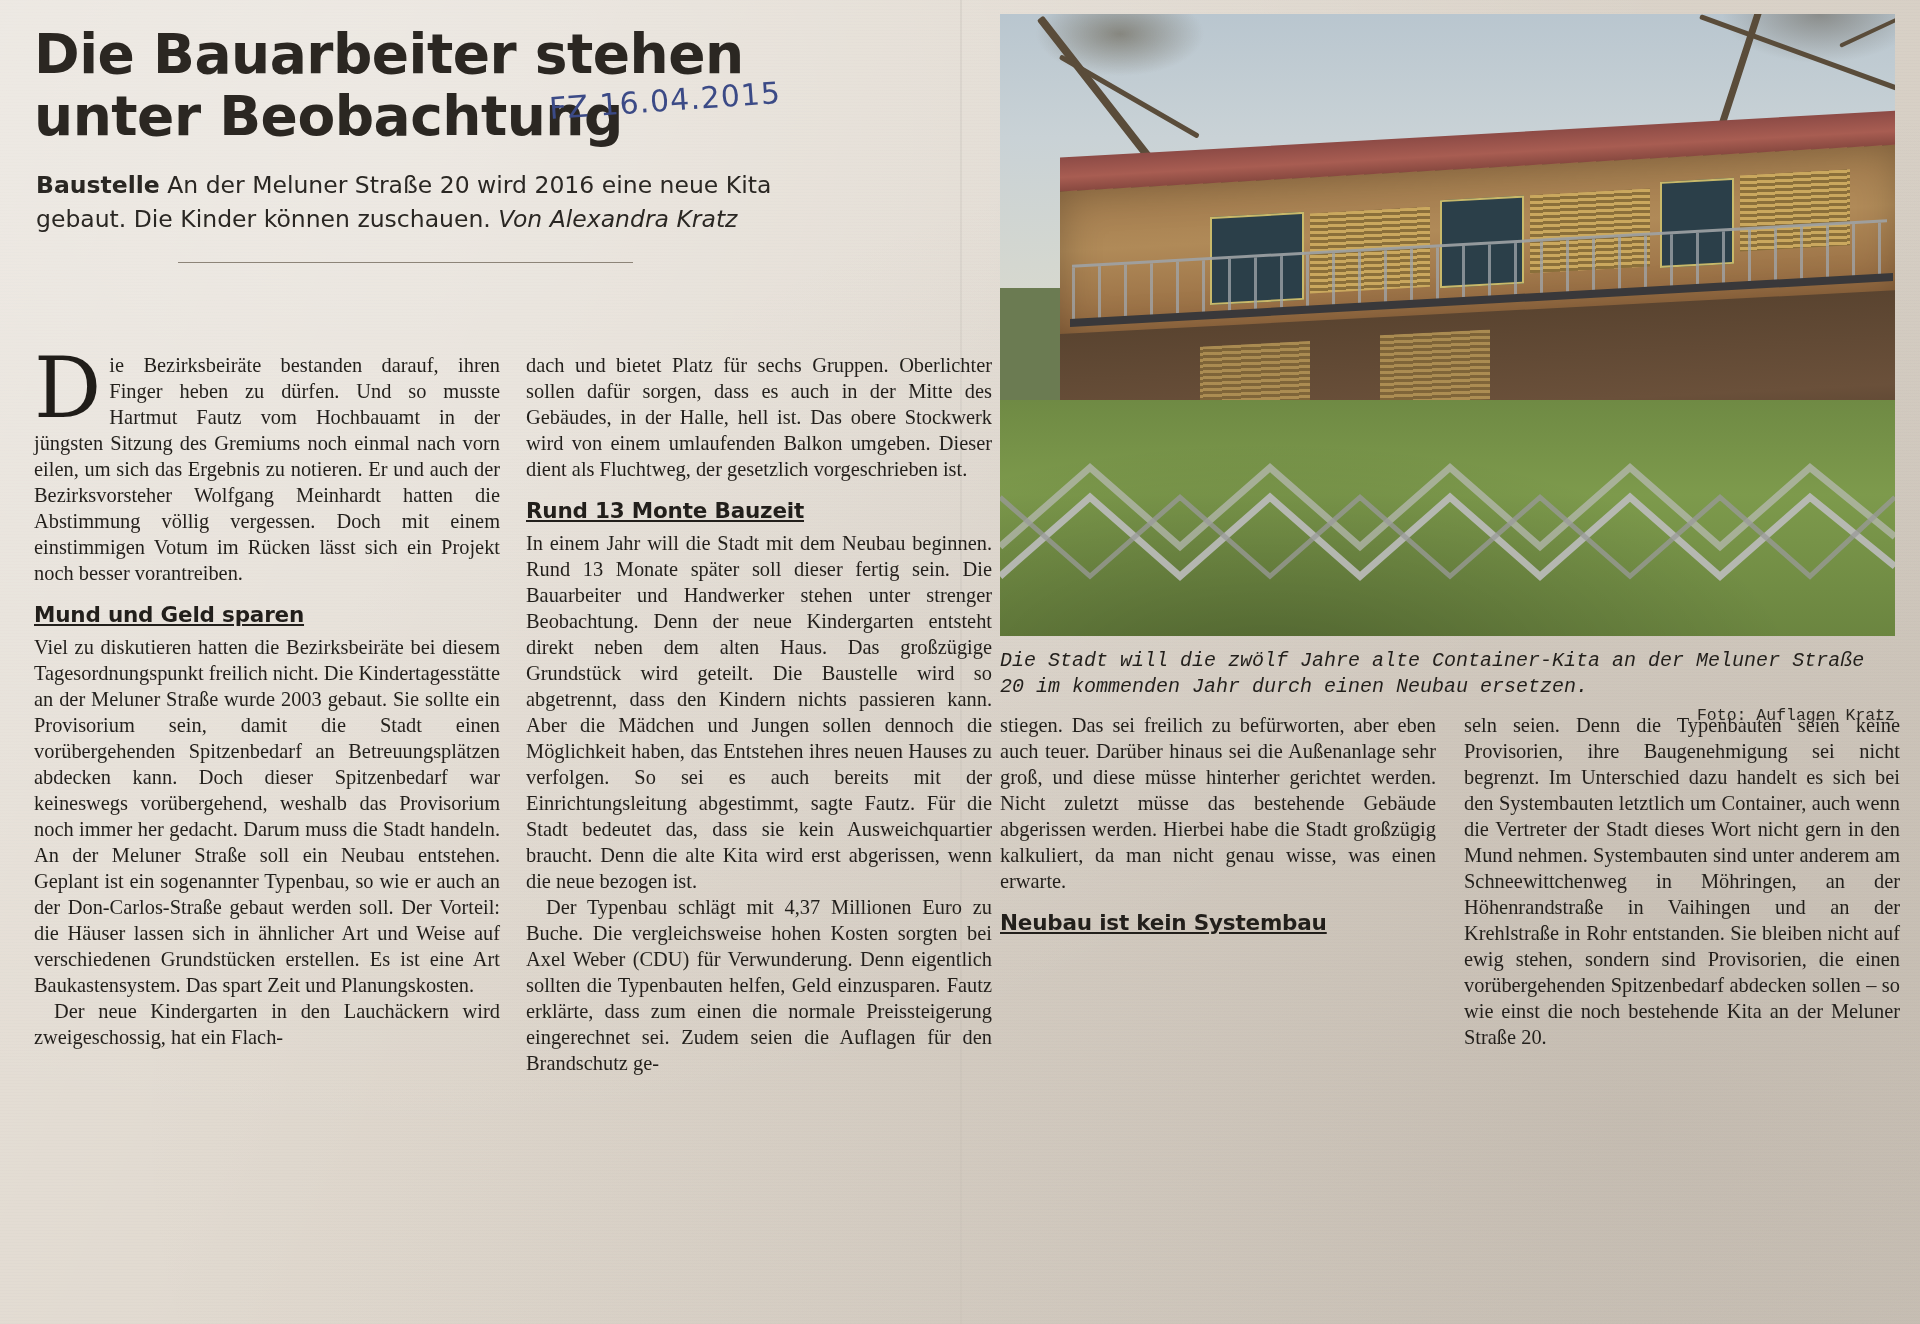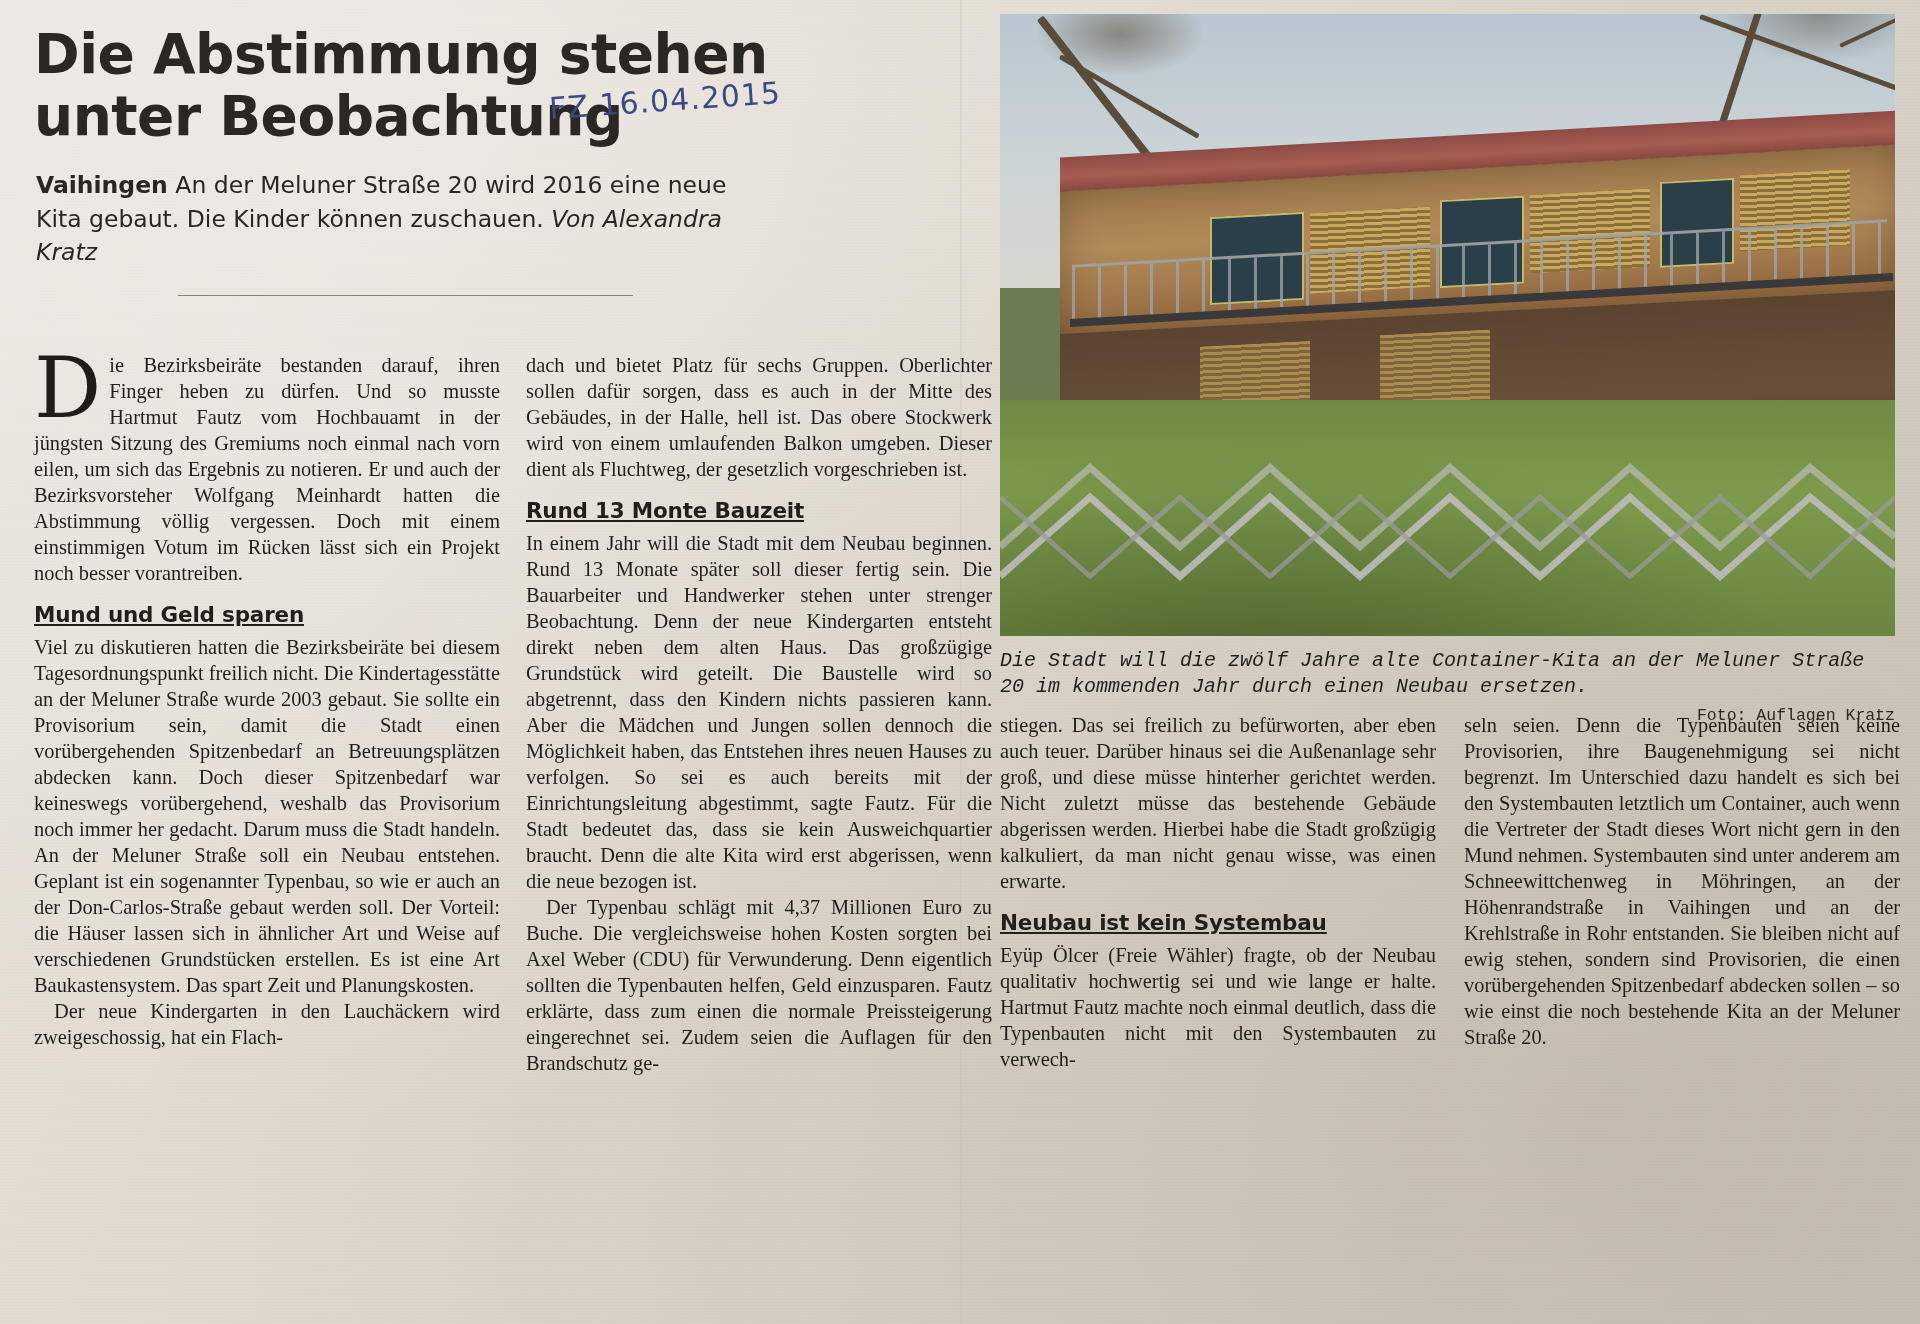--- a/index.html
+++ b/index.html
@@ -202,29 +202,29 @@
 </style>
 </head>
 <body>
 
 <div class="paper"></div>
 <div class="fold"></div>
 
 <div class="page">
 
   <h1 class="headline">
-    <span>Die Abstimmung stehen</span><br>
+    <span>Die Bauarbeiter stehen</span><br>
     <span class="line2">
       <span>unter Beobachtung</span>
       <span class="handwriting">FZ 16.04.2015</span>
     </span>
   </h1>
 
   <div class="standfirst">
-    <b>Vaihingen</b>
+    <b>Baustelle</b>
     <span>An der Meluner Straße 20 wird 2016 eine neue Kita gebaut. Die Kinder können zuschauen.</span>
     <i>Von Alexandra Kratz</i>
   </div>
   <div class="rule"></div>
 
   <div class="cols">
     <div class="col">
       <p class="first dropcap-par"><span class="dropcap">D</span><span>ie Bezirksbeiräte bestanden darauf, ihren Finger heben zu dürfen. Und so musste Hartmut Fautz vom Hochbauamt in der jüngsten Sitzung des Gremiums noch einmal nach vorn eilen, um sich das Ergebnis zu notieren. Er und auch der Bezirksvorsteher Wolfgang Meinhardt hatten die Abstimmung völlig vergessen. Doch mit einem einstimmigen Votum im Rücken lässt sich ein Projekt noch besser vorantreiben.</span></p>
       <h2 class="subhead">Mund und Geld sparen</h2>
       <p class="first">Viel zu diskutieren hatten die Bezirksbeiräte bei diesem Tagesordnungspunkt freilich nicht. Die Kindertagesstätte an der Meluner Straße wurde 2003 gebaut. Sie sollte ein Provisorium sein, damit die Stadt einen vorübergehenden Spitzenbedarf an Betreuungsplätzen abdecken kann. Doch dieser Spitzenbedarf war keineswegs vorübergehend, weshalb das Provisorium noch immer her gedacht. Darum muss die Stadt handeln. An der Meluner Straße soll ein Neubau entstehen. Geplant ist ein sogenannter Typenbau, so wie er auch an der Don-Carlos-Straße gebaut werden soll. Der Vorteil: die Häuser lassen sich in ähnlicher Art und Weise auf verschiedenen Grundstücken erstellen. Es ist eine Art Baukastensystem. Das spart Zeit und Planungskosten.</p>
@@ -284,20 +284,19 @@
 
   <div class="caption">
     <span>Die Stadt will die zwölf Jahre alte Container-Kita an der Meluner Straße 20 im kommenden Jahr durch einen Neubau ersetzen.</span>
     <span class="credit">Foto: Auflagen Kratz</span>
   </div>
 
   <div class="cols2">
     <div class="col">
       <p class="first">stiegen. Das sei freilich zu befürworten, aber eben auch teuer. Darüber hinaus sei die Außenanlage sehr groß, und diese müsse hinterher gerichtet werden. Nicht zuletzt müsse das bestehende Gebäude abgerissen werden. Hierbei habe die Stadt großzügig kalkuliert, da man nicht genau wisse, was einen erwarte.</p>
       <h2 class="subhead">Neubau ist kein Systembau</h2>
-      <p class="first">Eyüp Ölcer (Freie Wähler) fragte, ob der Neubau qualitativ hochwertig sei und wie lange er halte. Hartmut Fautz machte noch einmal deutlich, dass die Typenbauten nicht mit den Systembauten zu verwech-</p>
     </div>
     <div class="col">
       <p class="first">seln seien. Denn die Typenbauten seien keine Provisorien, ihre Baugenehmigung sei nicht begrenzt. Im Unterschied dazu handelt es sich bei den Systembauten letztlich um Container, auch wenn die Vertreter der Stadt dieses Wort nicht gern in den Mund nehmen. Systembauten sind unter anderem am Schneewittchenweg in Möhringen, an der Höhenrandstraße in Vaihingen und an der Krehlstraße in Rohr entstanden. Sie bleiben nicht auf ewig stehen, sondern sind Provisorien, die einen vorübergehenden Spitzenbedarf abdecken sollen – so wie einst die noch bestehende Kita an der Meluner Straße 20.</p>
     </div>
   </div>
 
 </div>
 
 </body></html>

